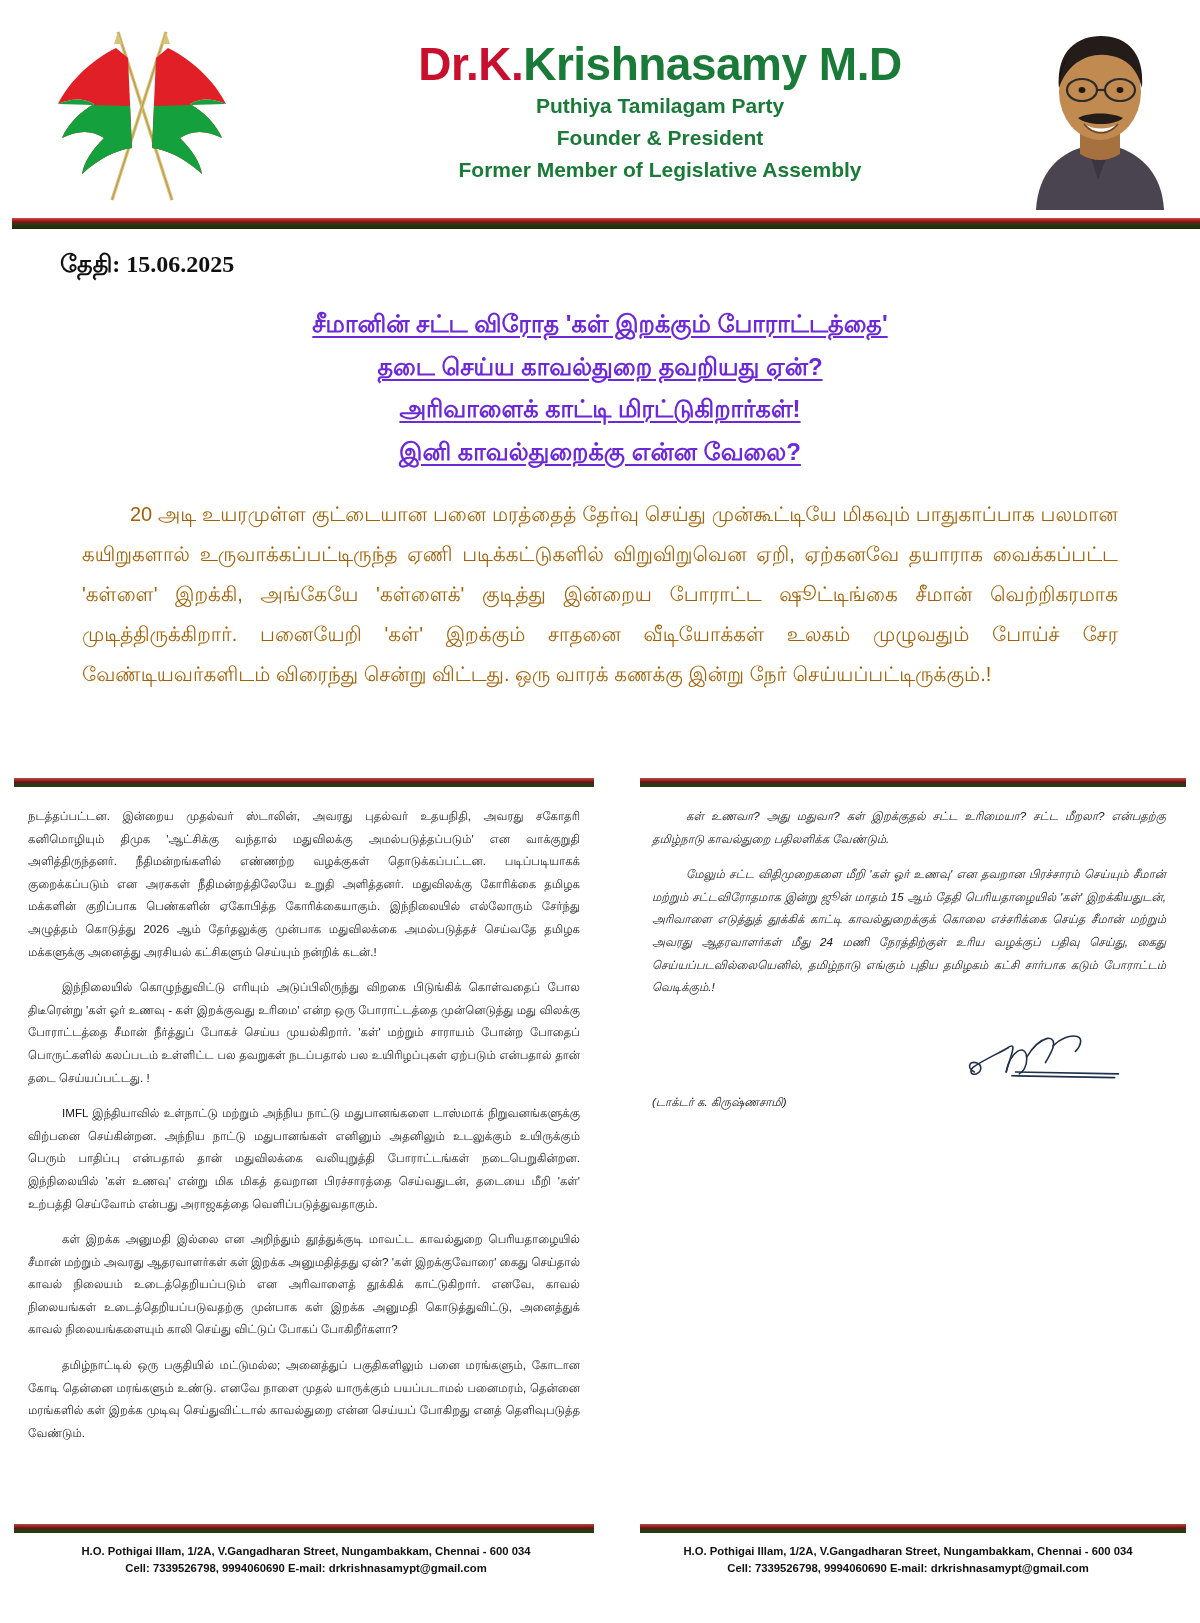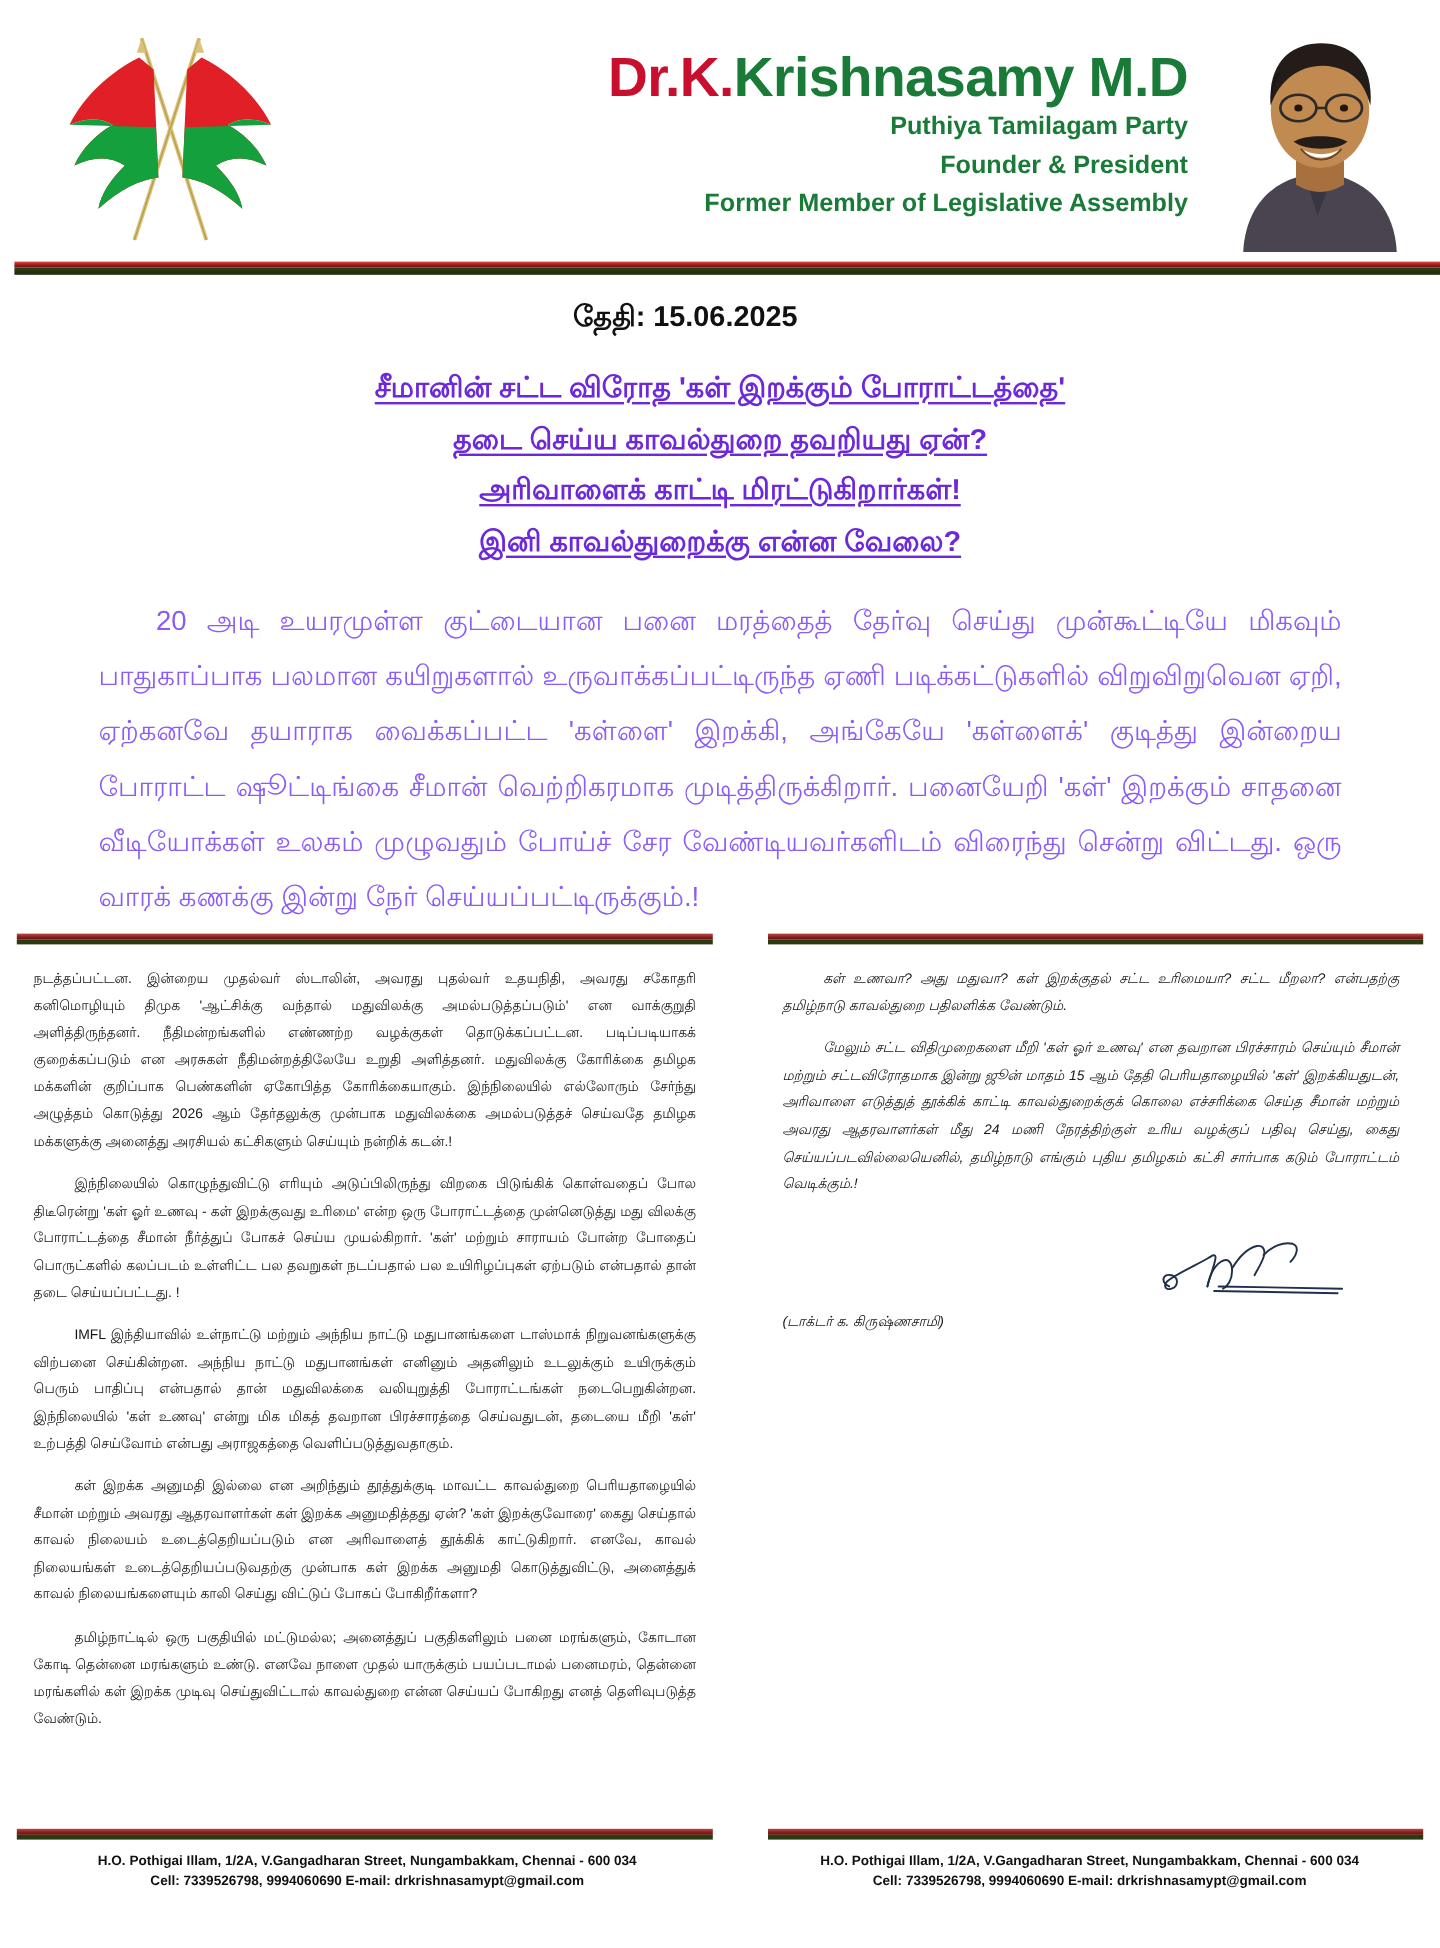--- a/index.html
+++ b/index.html
@@ -25,21 +25,21 @@
   .flag-art {
     position: absolute;
     left: 40px; top: 18px;
     width: 270px; height: 195px;
   }
 
   .masthead {
     position: absolute;
     left: 330px; top: 40px;
     width: 660px;
-    text-align: right;
+    text-align: center;
   }
   .party-name {
     font-size: 46px;
     font-weight: bold;
     letter-spacing: -0.5px;
     line-height: 1.05;
     white-space: nowrap;
   }
   .party-name .seg-a { color: #c8102e; }
   .party-name .seg-b { color: #1a7a38; }
@@ -72,42 +72,42 @@
     background: linear-gradient(to bottom, #2d3d14 0%, #1c2a0c 100%);
   }
 
   
   .page-one {
     position: relative;
     width: 1200px;
     padding: 22px 60px 0 60px;
   }
   .date-line {
-    text-align: center;
+    text-align: left;
     font-size: 24px;
     font-weight: bold;
     color: #111;
     padding-right: 58px;
     margin-bottom: 22px;
-    font-family: Liberation Sans, sans-serif;
+    font-family: Liberation Serif, serif;
   }
   .headline-block { text-align: center; margin-bottom: 20px; }
   .headline-block .hl {
     font-size: 24px;
     font-weight: bold;
     color: #6d28d9;
     text-decoration: underline;
     text-underline-offset: 4px;
     line-height: 1.78;
     display: block;
   }
 
   .lead-body {
-    font-size: 23px;
-    color: #8b5cf6;
+    font-size: 20px;
+    color: #a16207;
     line-height: 2.0;
     text-align: justify;
     text-justify: inter-word;
     padding: 0 22px;
   }
   .lead-body .indent { display: inline-block; width: 48px; }
 
   
   .split-wrap {
     position: absolute;

